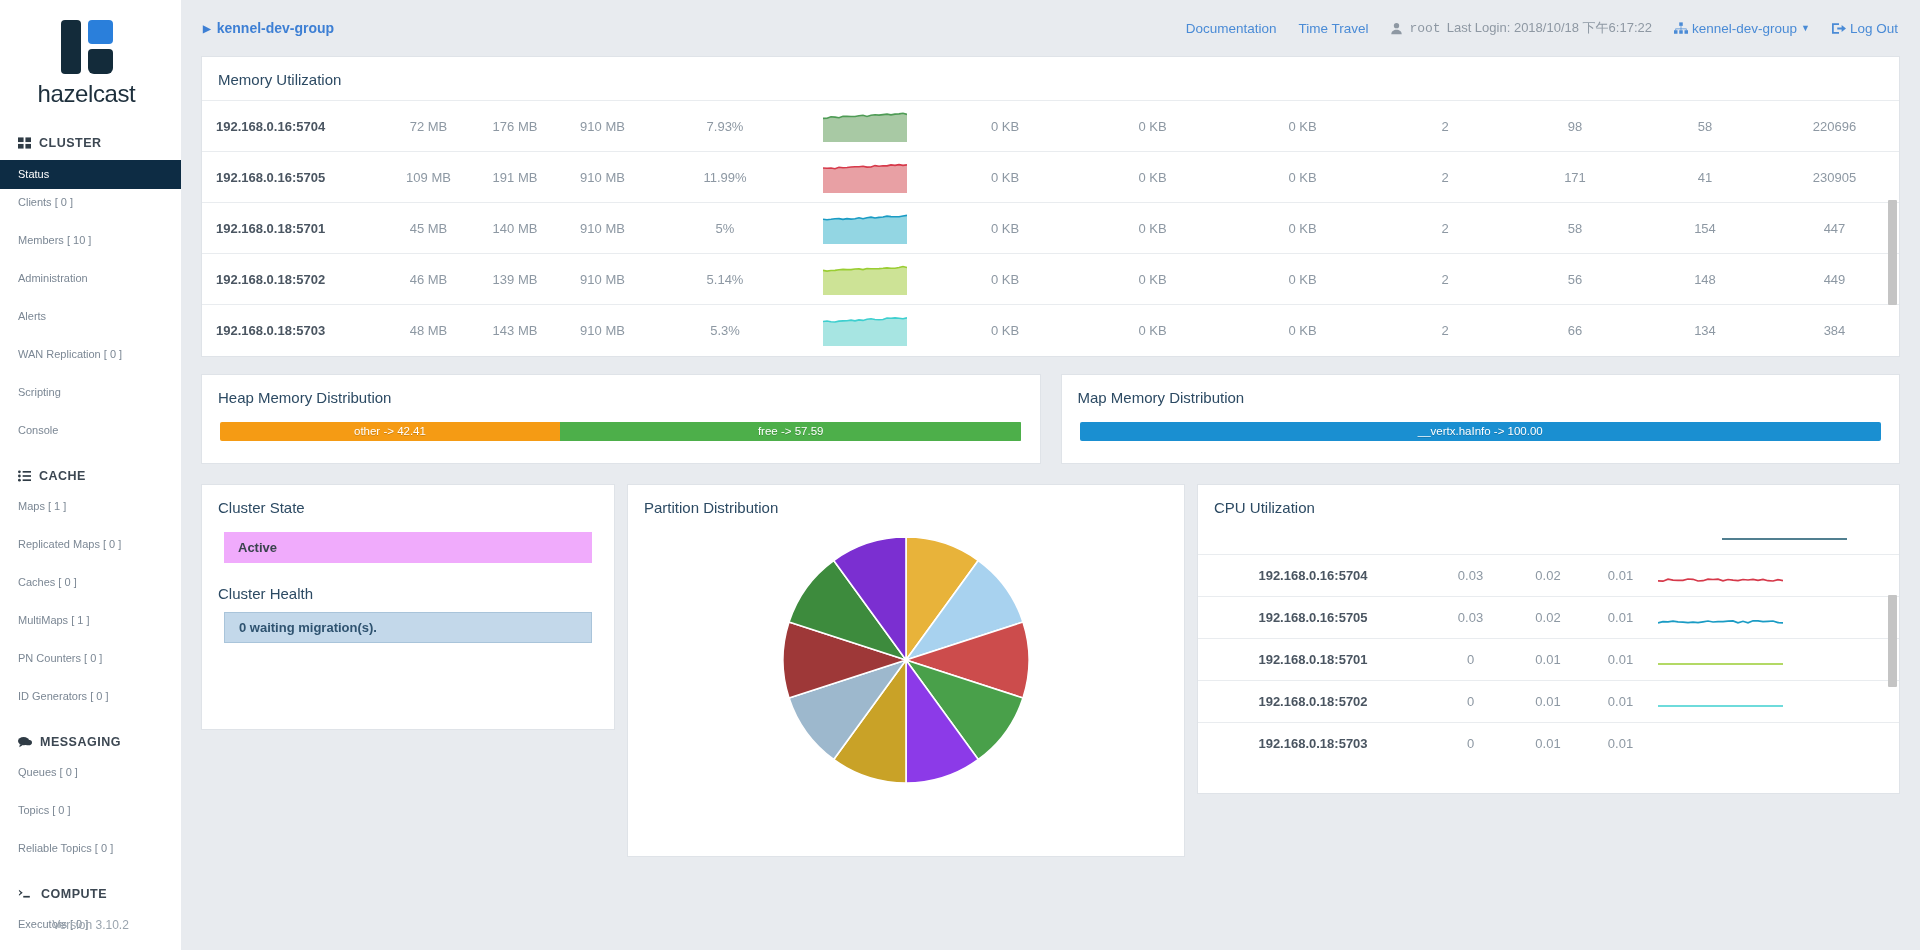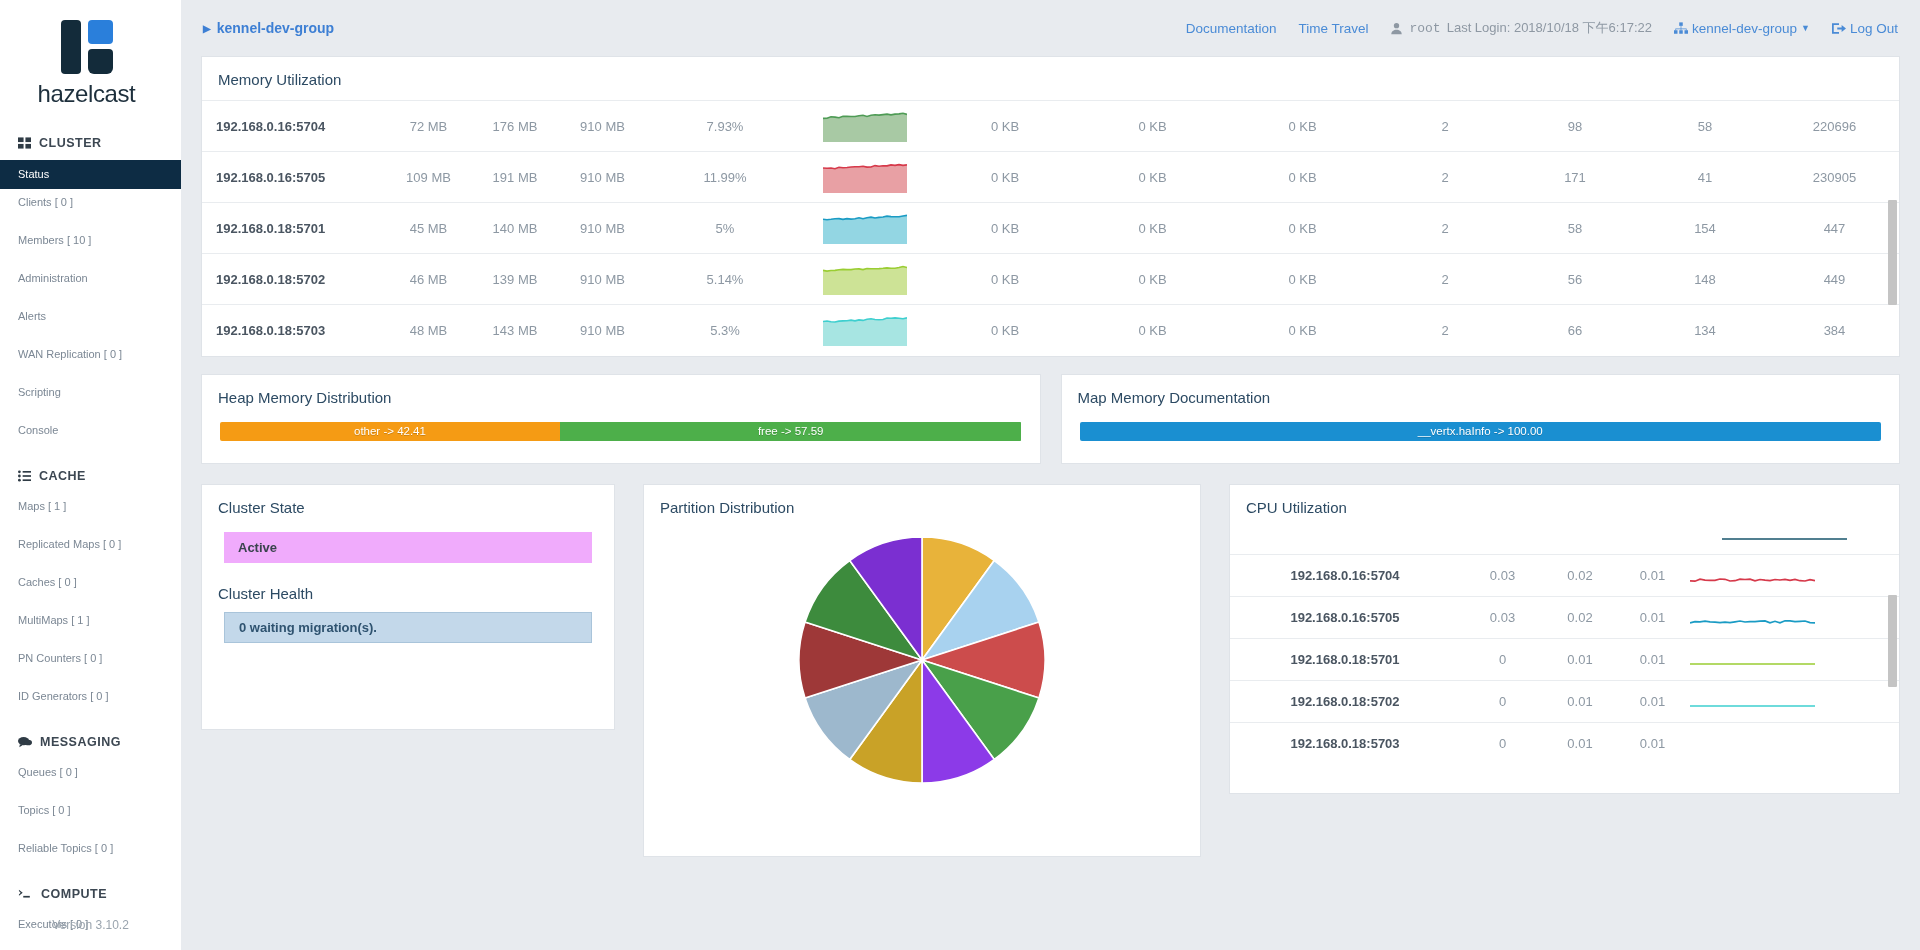--- a/index.html
+++ b/index.html
@@ -101,21 +101,21 @@
   .dist-row { display: flex; gap: 20px; margin: 17px 20px 0 20px; }
   .dist-card { flex: 1; }
   .dist-bar { margin: 4px 18px 22px 18px; height: 19px; display: flex; border-radius: 2px; overflow: hidden; }
   .dist-seg {
     display: flex; align-items: center; justify-content: center;
     font-size: 11.5px; color: #ffffff; height: 19px;
     text-shadow: 0 1px 0 rgba(0,0,0,.18);
   }
 
   
-  .bottom-row { display: flex; gap: 28px; margin: 20px 20px 0 20px; align-items: flex-start; }
+  .bottom-row { display: flex; gap: 12px; margin: 20px 20px 0 20px; align-items: flex-start; }
   .state-card { width: 414px; height: 246px; }
   .partition-card { width: 558px; height: 373px; }
   .cpu-card { flex: 1; height: 310px; position: relative; }
 
   .state-badge {
     margin: 4px 22px 0 22px; height: 31px; background: #f0abfc;
     display: flex; align-items: center; padding-left: 14px;
     font-size: 13px; font-weight: bold; color: #39434d;
   }
   .health-badge {
@@ -378,21 +378,21 @@
 
     <div class="dist-row">
       <div class="card dist-card">
         <div class="card-title">Heap Memory Distribution</div>
         <div class="dist-bar" id="heap-bar">
             <div class="dist-seg" style="width: 42.41%; background: rgb(245, 155, 20);">other -&gt; 42.41</div>
             <div class="dist-seg" style="width: 57.59%; background: rgb(77, 175, 74);">free -&gt; 57.59</div>
           </div>
       </div>
       <div class="card dist-card">
-        <div class="card-title">Map Memory Documentation</div>
+        <div class="card-title">Map Memory Distribution</div>
         <div class="dist-bar" id="map-bar">
             <div class="dist-seg" style="width: 100%; background: rgb(26, 143, 209);">__vertx.haInfo -&gt; 100.00</div>
           </div>
       </div>
     </div>
 
     <div class="bottom-row">
 
       <div class="card state-card">
         <div class="card-title">Cluster State</div>

